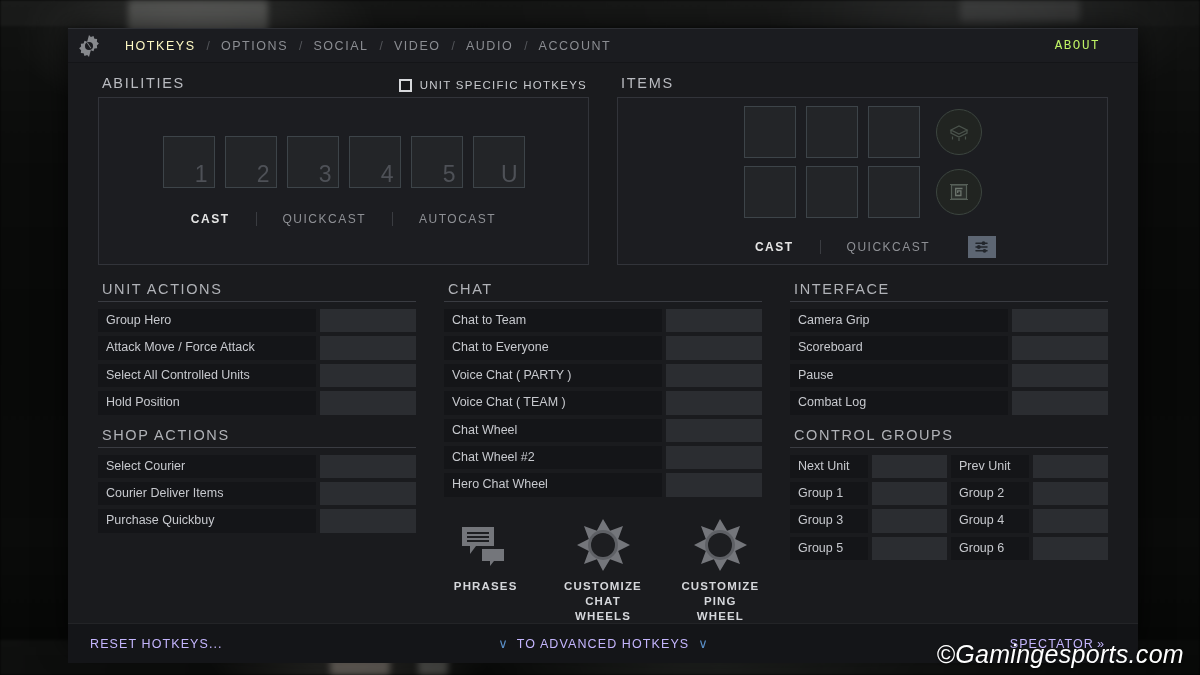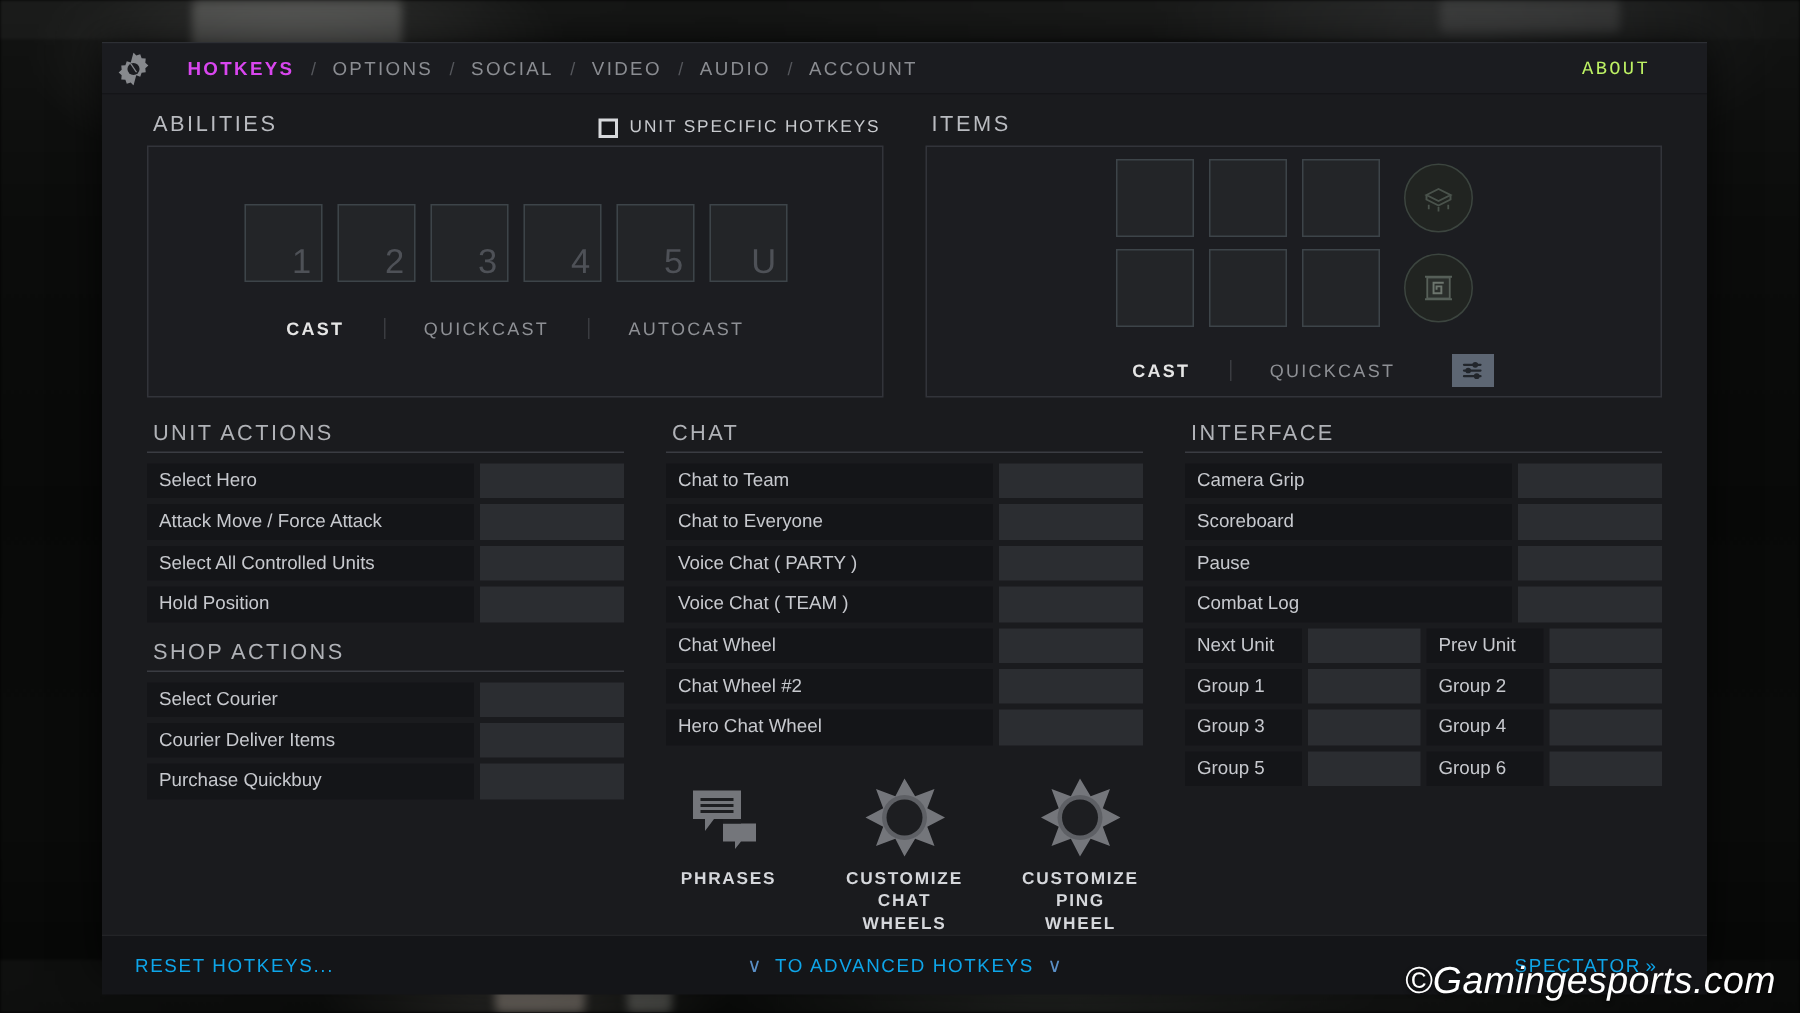--- a/index.html
+++ b/index.html
@@ -53,21 +53,21 @@
     padding: 0 22px 0 10px;
     position: relative;
   }
   #gear { width: 22px; height: 22px; flex:0 0 22px; margin-right: 14px; opacity:.85; }
   .navlist { display:flex; align-items:center; gap:0; }
   .navitem {
     font-size: 12.5px; letter-spacing: 1.55px;
     color: #8b8d92; padding: 0 11px; cursor: pointer;
     font-weight: 400;
   }
-  .navitem.active { color: #d946ef; font-weight: 700; }
+  .navitem.active { color: #fef9c3; font-weight: 400; }
   .navsep { color: #55575c; font-size: 12px; }
   #about {
     position: absolute; right: 38px;
     font-size: 12.5px; letter-spacing: 1.55px; color: #bef264; cursor:pointer;font-family:Liberation Mono, monospace;
   }
   
   #bodywrap {
     flex: 1 1 auto;
     background: #1a1b1e;
     padding: 10px 30px 0 30px;
@@ -186,21 +186,21 @@
   
   #footer {
     flex: 0 0 40px; height: 40px;
     background: #141518;
     border-top: 1px solid #232427;
     display:flex; align-items:center;
     padding: 0 22px; position: relative;
   }
   .flink {
     font-size: 12.5px; letter-spacing: 1.1px;
-    color: #0ea5e9; cursor: pointer; font-weight:400;
+    color: #c4b5fd; cursor: pointer; font-weight:400;
   }
   #advanced {
     position:absolute; left:50%; transform: translateX(-50%);
     display:flex; align-items:center; gap: 9px;
   }
   #spectator { position:absolute; right: 33px; display:flex; align-items:flex-end; gap:3px; }
   .chev { font-size: 13px; color:#5a8fc7; line-height:1; }
 
   
   #watermark {
@@ -344,21 +344,21 @@
           </div>
         </div>
       </div>
 
       <div class="lowerrow">
 
         <div class="lowercol">
           <div class="grouptitle">UNIT ACTIONS</div>
 
           <div class="bindrow">
-            <div class="bindlabel">Select Hero</div>
+            <div class="bindlabel">Group Hero</div>
             <div class="bindvalue"></div>
           </div>
           <div class="bindrow">
             <div class="bindlabel">Attack Move / Force Attack</div>
             <div class="bindvalue"></div>
           </div>
           <div class="bindrow">
             <div class="bindlabel">Select All Controlled Units</div>
             <div class="bindvalue"></div>
           </div>
@@ -473,20 +473,21 @@
           </div>
           <div class="bindrow">
             <div class="bindlabel">Pause</div>
             <div class="bindvalue"></div>
           </div>
           <div class="bindrow">
             <div class="bindlabel">Combat Log</div>
             <div class="bindvalue"></div>
           </div>
 
+          <div class="grouptitle spaced">CONTROL GROUPS</div>
 
           <div class="cgrow">
             <div class="cgcell">
               <div class="cglabel">Next Unit</div>
               <div class="cgvalue"></div>
             </div>
             <div class="cgcell">
               <div class="cglabel">Prev Unit</div>
               <div class="cgvalue"></div>
             </div>

